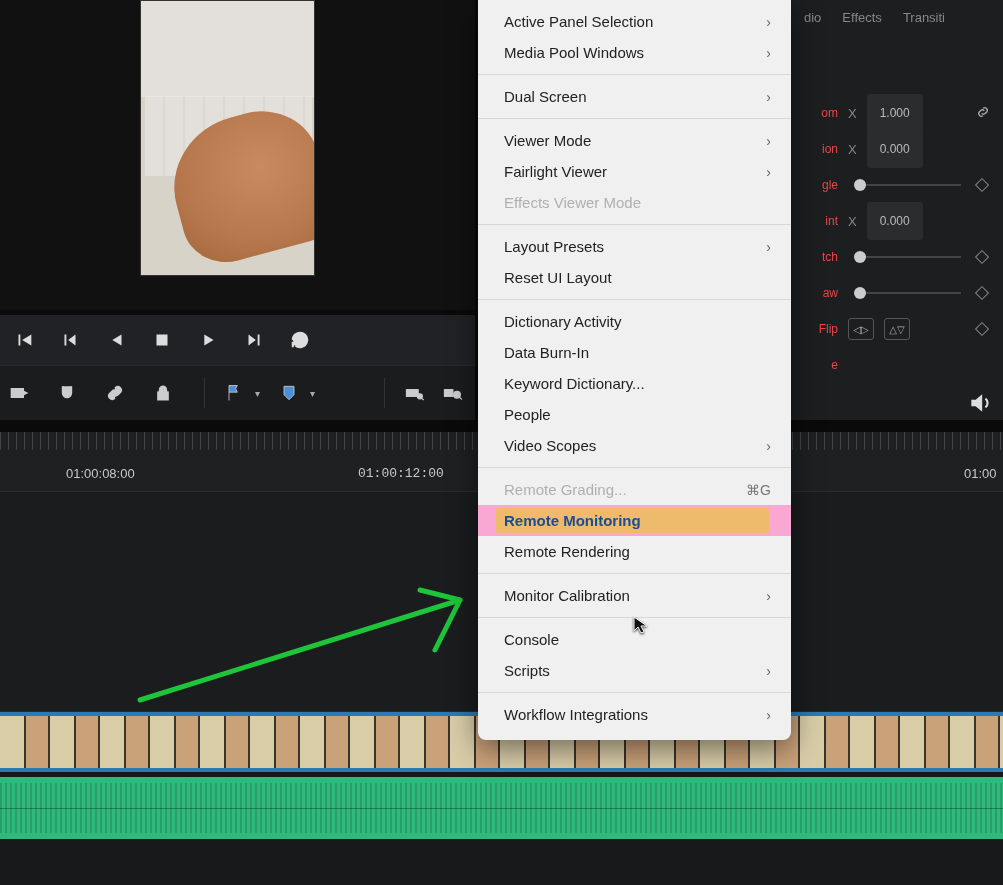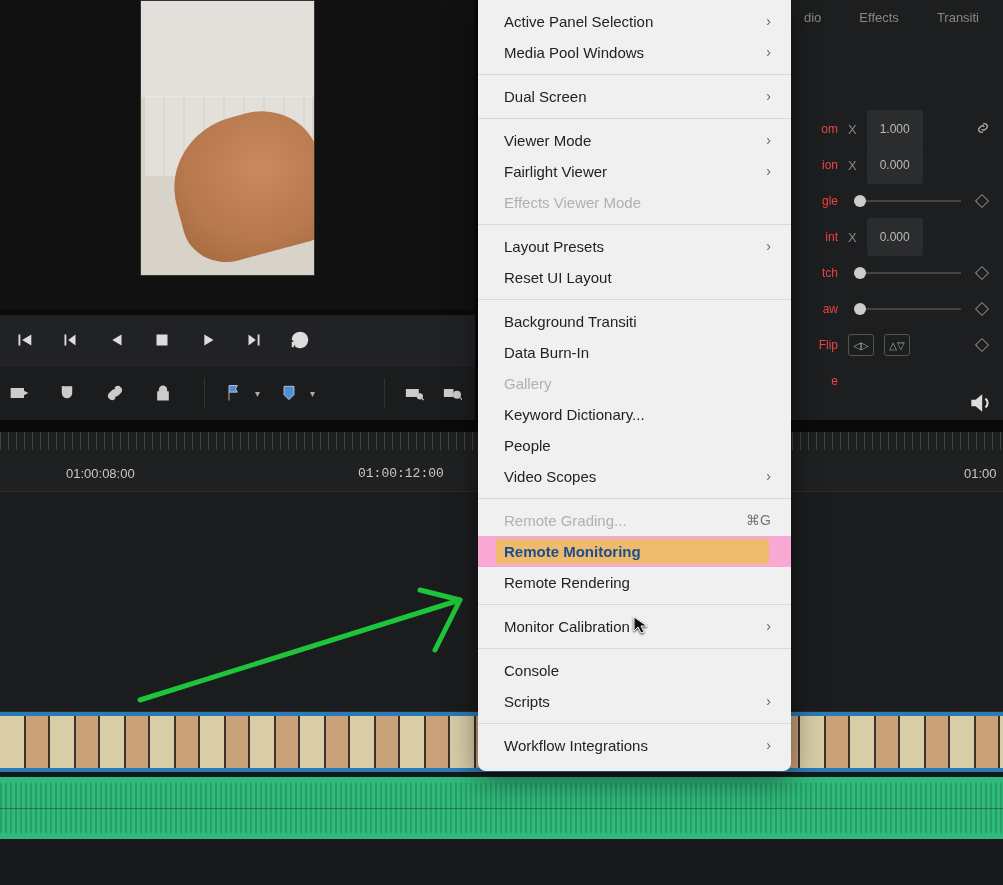--- a/index.html
+++ b/index.html
@@ -34,38 +34,38 @@
   .video-track .thumbs { position:absolute; inset:4px 0; background:repeating-linear-gradient(90deg,#d9cda8 0 24px,#3b332a 24px 26px,#caa27a 26px 48px,#3b332a 48px 50px); }
   .audio-track { position:absolute; left:0; right:0; top:345px; height:62px; background:#2fb97a; overflow:hidden;}
   .audio-track .wave { position:absolute; inset:6px 0; background:repeating-linear-gradient(90deg,rgba(0,0,0,.15) 0 2px,transparent 2px 5px); }
   .audio-center{position:absolute;left:0;right:0;top:50%;height:1px;background:rgba(0,0,0,.3);}
 
   
   .arrow-svg { position:absolute; left:120px; top:530px; pointer-events:none; }
 
   
   .inspector { position:absolute; top:0; right:0; width:215px; height:420px; background:#1c1e20; padding:10px 12px; }
-  .tab-row { display:flex; gap:38px; font-size:13px; color:#888; margin-bottom:36px; padding-left:4px;}
+  .tab-row { display:flex; gap:21px; font-size:13px; color:#888; margin-bottom:20px; padding-left:4px;}
   .tab-row span{cursor:pointer;}
   .prop-row { display:flex; align-items:center; height:36px; font-size:13px; color:#bbb; gap:10px;}
   .prop-label{width:38px; text-align:right; color:#ef4444; font-size:12px;}
   .axis{color:#888;}
   .prop-value{width:56px; text-align:center; background:#2a2c2e; border-radius:3px; padding:12px 0; font-size:12px;}
   .link-icon{margin-left:auto;}
   .keyframe{width:10px;height:10px;border:1.5px solid #888;transform:rotate(45deg);margin-left:auto;margin-right:4px;}
   .slider{flex:1;height:2px;background:#444;position:relative;margin:0 6px;}
   .slider .handle{position:absolute;left:0;top:-5px;width:12px;height:12px;background:#ccc;border-radius:50%;}
   .flip-row{display:flex;gap:10px;align-items:center;}
   .flip-btn{width:26px;height:22px;border:1px solid #555;border-radius:3px;display:flex;align-items:center;justify-content:center;font-size:10px;color:#aaa;cursor:pointer;}
   .speaker-area{position:absolute;right:10px;top:390px;}
   .speaker-area svg{width:26px;height:26px;fill:#ddd;}
 
   
   .context-menu { position:absolute; left:478px; top:0; width:313px; background:#f0f0f0; border-radius:0 0 8px 8px; padding:6px 0 10px 0; box-shadow:0 8px 30px rgba(0,0,0,.5); color:#222; font-size:15px; }
-  .menu-item { display:flex; justify-content:space-between; padding:7px 20px 7px 26px; cursor:pointer; white-space:nowrap;}
+  .menu-item { display:flex; align-items:center; justify-content:space-between; padding:7px 20px 7px 26px; cursor:pointer; white-space:nowrap;}
   .menu-item.disabled { color:#b0b0b0; cursor:default;}
   .menu-item .chev { color:#666; font-size:14px;}
   .menu-item .shortcut{color:#777;font-size:14px;}
   .menu-sep { height:1px; background:#d8d8d8; margin:6px 0;}
   .menu-item.highlighted { background:#f9a8d4; color:#fff;}
   .menu-item.yellowmark { position:relative; }
   .menu-item.yellowmark::before{content:"";position:absolute;left:18px;right:22px;top:3px;bottom:3px;background:rgba(230,200,20,.55);border-radius:2px;z-index:0;}
   .menu-item.yellowmark span{position:relative;z-index:1;color:#1c4d8f;font-weight:600;}
 
   
@@ -294,27 +294,24 @@
     <div class="menu-sep"></div>
     <div class="menu-item">
       <span>Layout Presets</span>
       <span class="chev">›</span>
     </div>
     <div class="menu-item">
       <span>Reset UI Layout</span>
     </div>
     <div class="menu-sep"></div>
     <div class="menu-item">
-      <span>Background Transiti</span>
+      <span>Dictionary Activity</span>
     </div>
     <div class="menu-item">
       <span>Data Burn-In</span>
-    </div>
-    <div class="menu-item disabled">
-      <span>Gallery</span>
     </div>
     <div class="menu-item">
       <span>Keyword Dictionary...</span>
     </div>
     <div class="menu-item">
       <span>People</span>
     </div>
     <div class="menu-item">
       <span>Video Scopes</span>
       <span class="chev">›</span>

